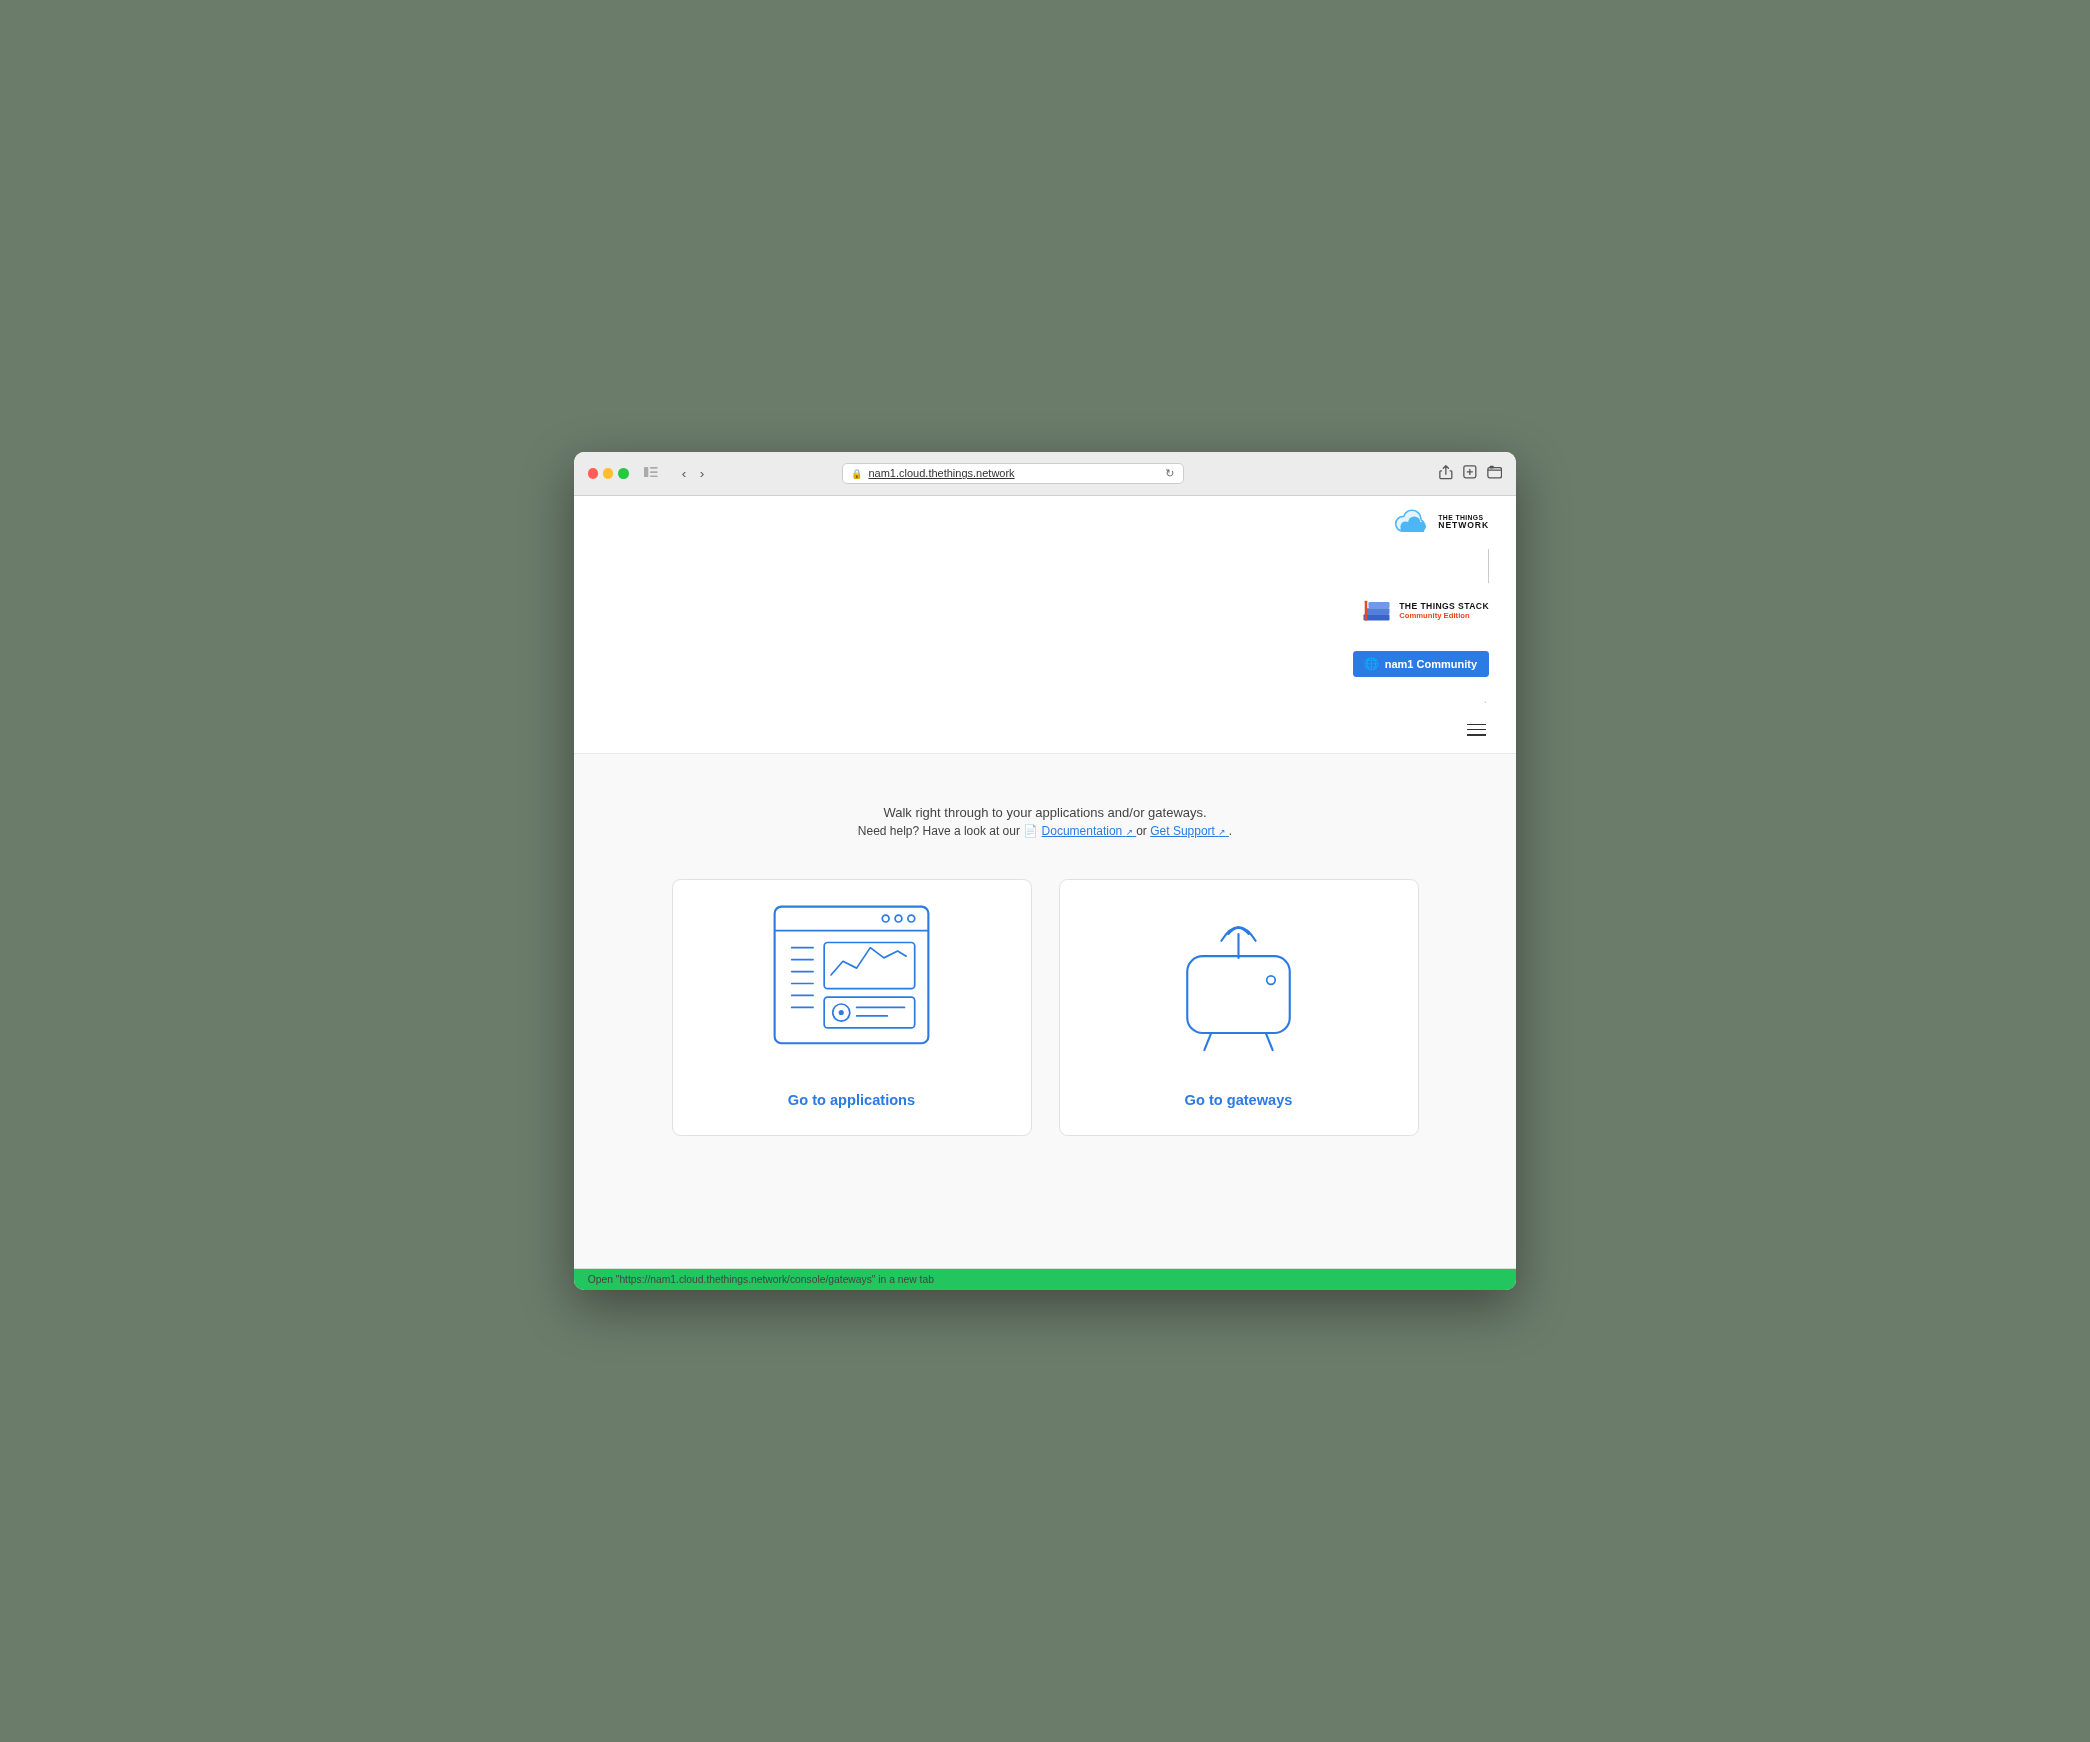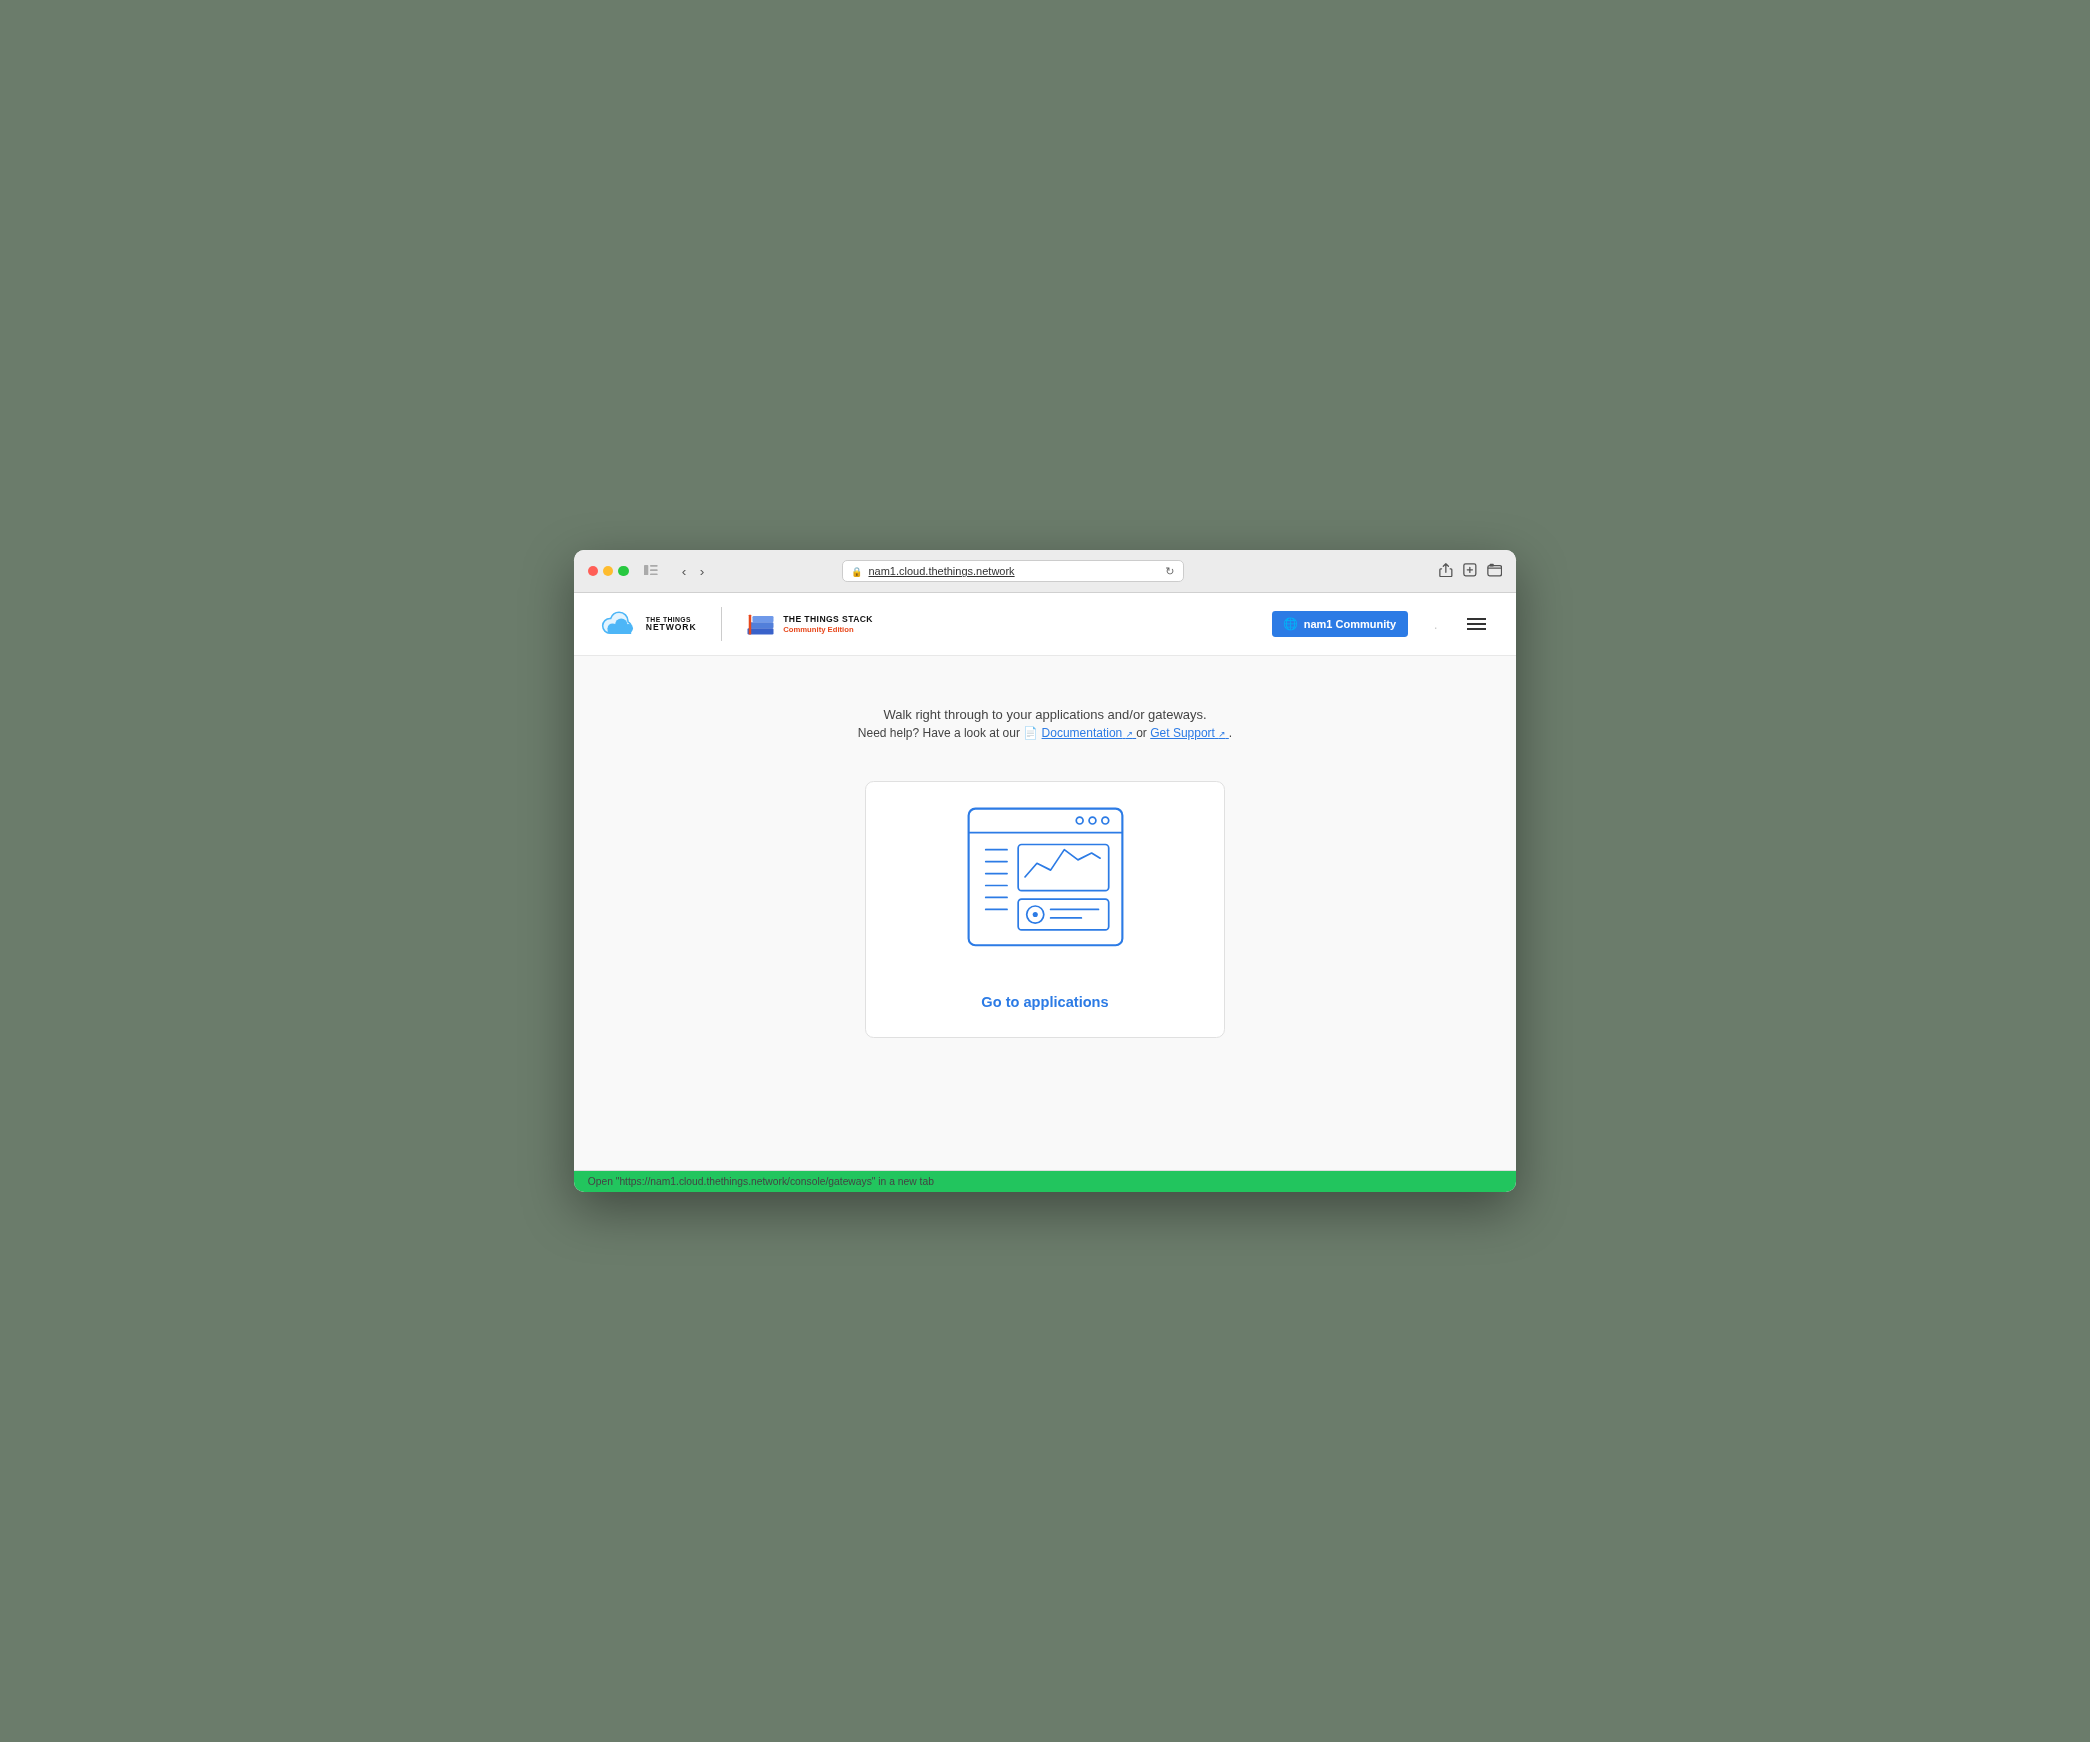--- a/index.html
+++ b/index.html
@@ -99,25 +99,26 @@
       background: none;
       border: none;
       cursor: pointer;
       color: #555;
       font-size: 13.7px;
     }
 
     
     .app-header {
       display: flex;
-      align-items: center;
+      align-items: flex-end;
       padding: 13.7px 27px;
       border-bottom: 0.9px solid #e8e8e8;
       background: #fff;
-      gap: 24px;
+      gap: 14px;
+      flex-direction: column;
     }
 
     .logo-ttn {
       display: flex;
       align-items: center;
       gap: 6.8px;
     }
     .cloud-icon {
       width: 38px;
       height: 26px;
@@ -412,20 +413,39 @@
 
             <circle cx="108" cy="134" r="3" fill="#2c7be5"></circle>
 
             <line x1="126" y1="128" x2="182" y2="128" stroke="#2c7be5" stroke-width="2" stroke-linecap="round"></line>
             <line x1="126" y1="138" x2="162" y2="138" stroke="#2c7be5" stroke-width="2" stroke-linecap="round"></line>
           </svg>
         </div>
         <span class="card-label">Go to applications</span>
       </div>
 
+      <div class="card">
+        <div class="card-illustration">
+          <svg width="205" height="171" viewBox="0 0 240 200" fill="none" xmlns="http://www.w3.org/2000/svg">
+
+            <path d="M108 42 Q120 28 132 42" stroke="#2c7be5" stroke-width="2.5" fill="none" stroke-linecap="round"></path>
+            <path d="M100 50 Q120 18 140 50" stroke="#2c7be5" stroke-width="2.5" fill="none" stroke-linecap="round"></path>
+
+            <line x1="120" y1="42" x2="120" y2="70" stroke="#2c7be5" stroke-width="2.5" stroke-linecap="round"></line>
+
+            <rect x="60" y="68" width="120" height="90" rx="18" stroke="#2c7be5" stroke-width="2.5"></rect>
+
+            <circle cx="158" cy="96" r="5" stroke="#2c7be5" stroke-width="2"></circle>
+
+            <path d="M88 158 L80 178" stroke="#2c7be5" stroke-width="2.5" stroke-linecap="round"></path>
+            <path d="M152 158 L160 178" stroke="#2c7be5" stroke-width="2.5" stroke-linecap="round"></path>
+          </svg>
+        </div>
+        <span class="card-label">Go to gateways</span>
+      </div>
 
     </div>
   </div>
 
   <div class="status-bar">
     <span>Open "https://nam1.cloud.thethings.network/console/gateways" in a new tab</span>
   </div>
 
 </div>
 

